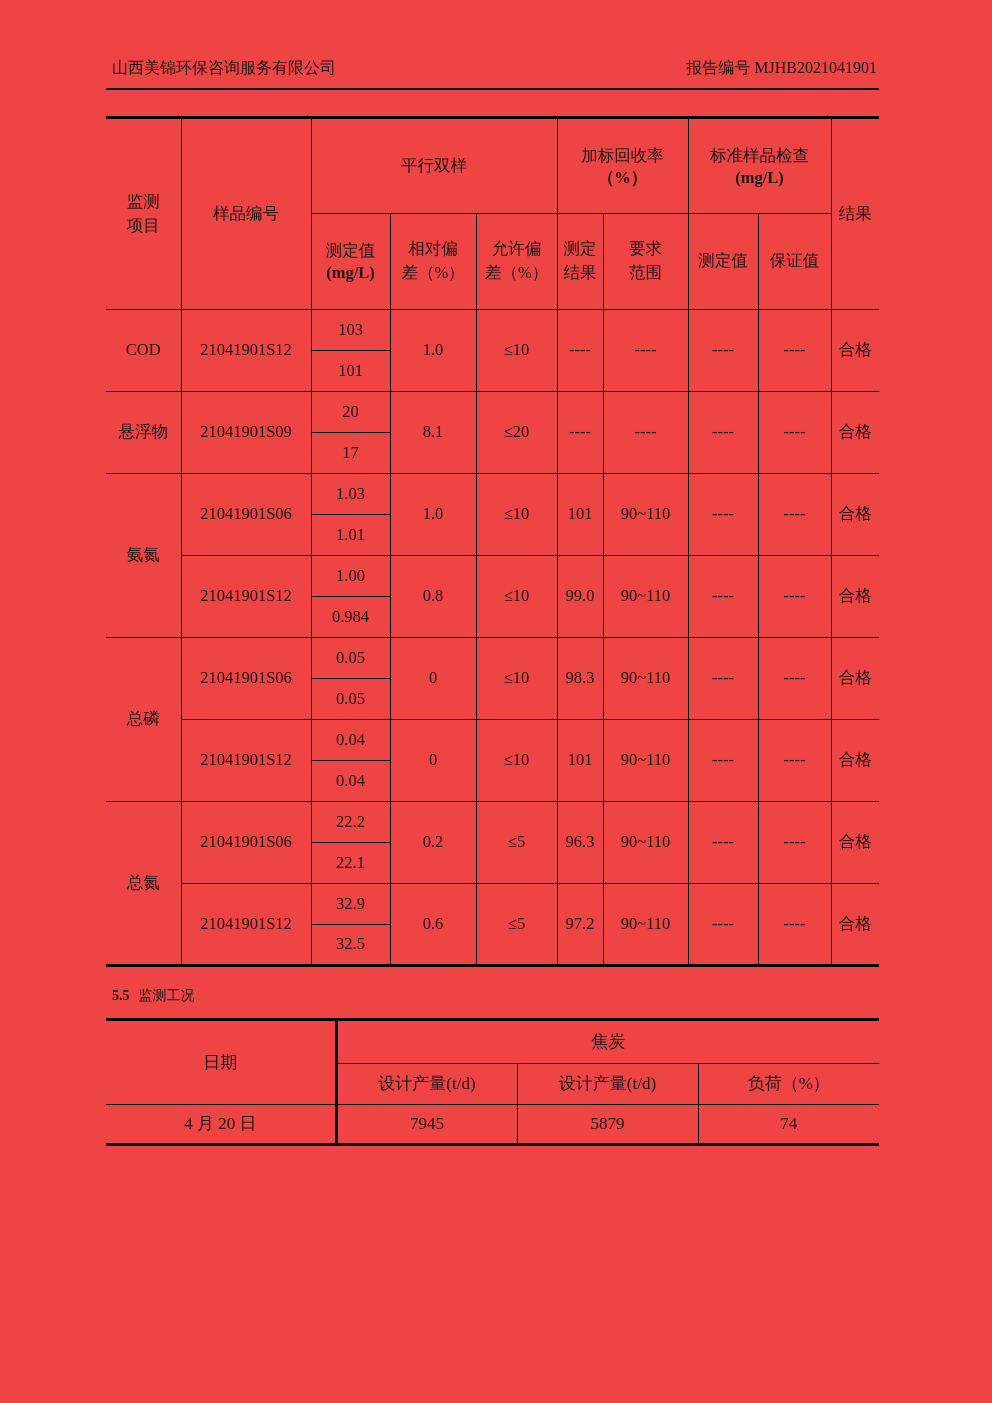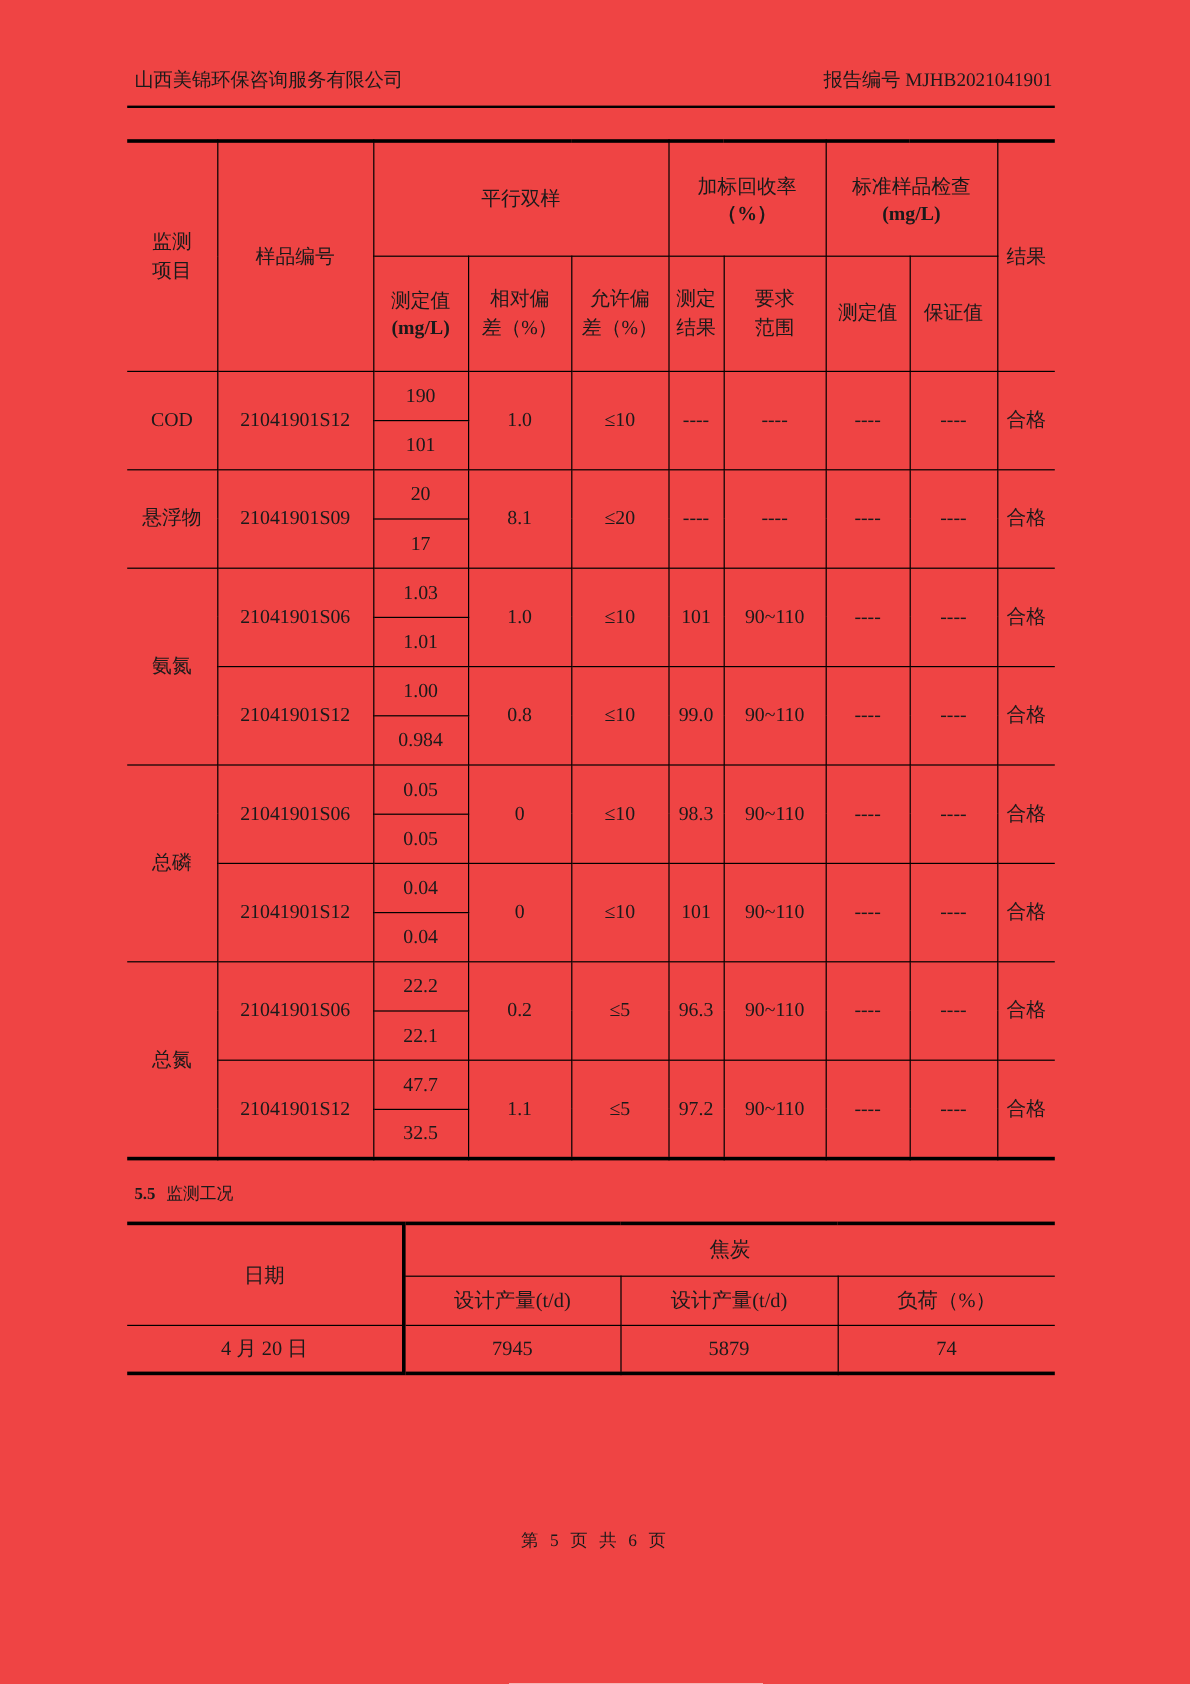--- a/index.html
+++ b/index.html
@@ -161,21 +161,21 @@
 范围</th>
         <th>测定值</th>
         <th>保证值</th>
       </tr>
     </thead>
     <tbody>
 
       <tr>
         <td rowspan="2" class="bl-none">COD</td>
         <td rowspan="2">21041901S12</td>
-        <td>190</td>
+        <td>103</td>
         <td rowspan="2">1.0</td>
         <td rowspan="2">≤10</td>
         <td rowspan="2">----</td>
         <td rowspan="2">----</td>
         <td rowspan="2">----</td>
         <td rowspan="2">----</td>
         <td rowspan="2" class="br-none">合格</td>
       </tr>
       <tr>
         <td>101</td>
@@ -270,22 +270,22 @@
         <td rowspan="2">----</td>
         <td rowspan="2">----</td>
         <td rowspan="2" class="br-none">合格</td>
       </tr>
       <tr>
         <td>22.1</td>
       </tr>
 
       <tr>
         <td rowspan="2">21041901S12</td>
-        <td>47.7</td>
-        <td rowspan="2">1.1</td>
+        <td>32.9</td>
+        <td rowspan="2">0.6</td>
         <td rowspan="2">≤5</td>
         <td rowspan="2">97.2</td>
         <td rowspan="2">90~110</td>
         <td rowspan="2">----</td>
         <td rowspan="2">----</td>
         <td rowspan="2" class="br-none">合格</td>
       </tr>
       <tr>
         <td>32.5</td>
       </tr>
@@ -317,15 +317,14 @@
       </tr>
       <tr class="r3">
         <td class="bl-none thick-right">4 月 20 日</td>
         <td>7945</td>
         <td>5879</td>
         <td class="br-none">74</td>
       </tr>
     </tbody>
   </table>
 
-  <div class="page-footer">第 5 页 共 6 页</div>
 
 </div>
 
 </body></html>

